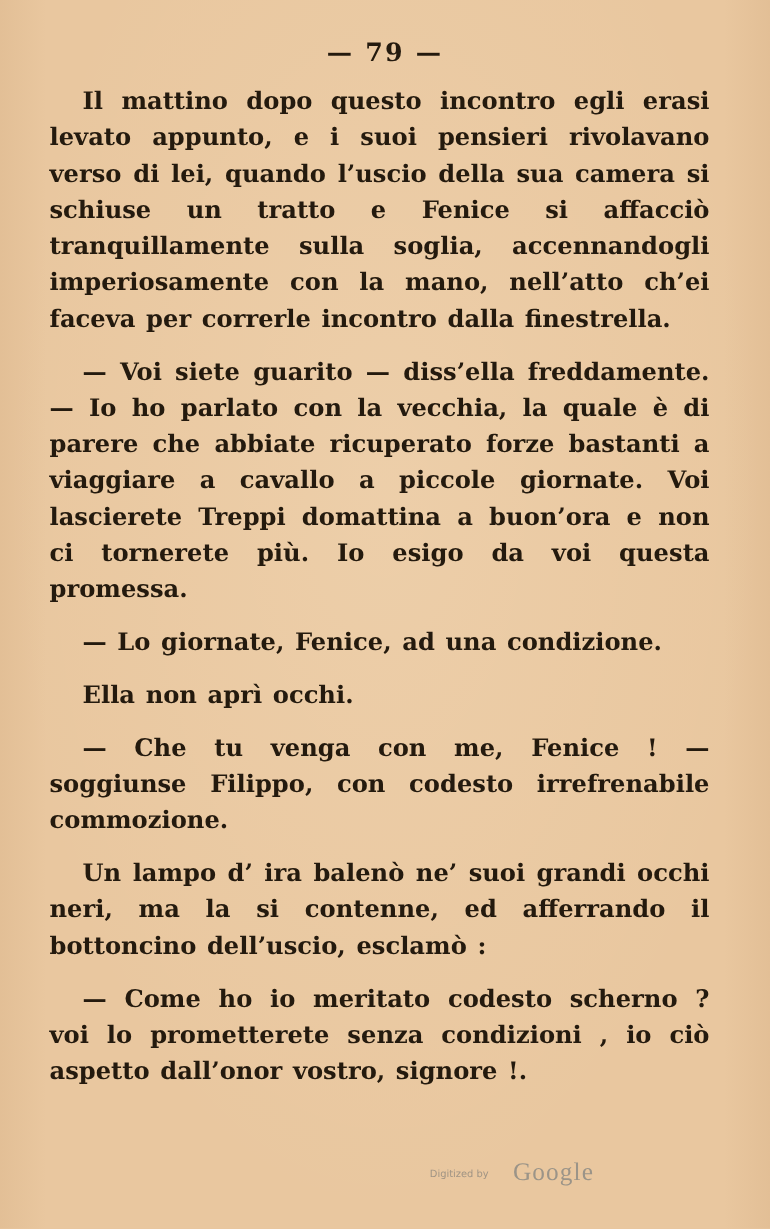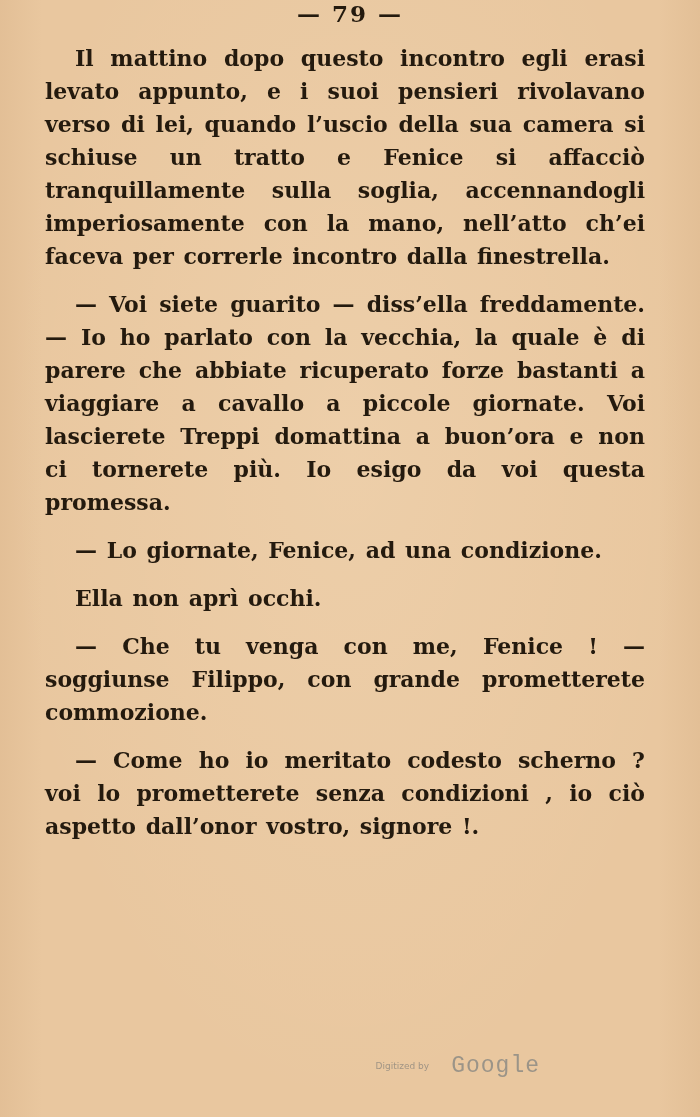--- a/index.html
+++ b/index.html
@@ -17,20 +17,21 @@
   .book-page {
     position: absolute;
     inset: 0;
     
     background:
       radial-gradient(ellipse at 50% 40%, rgba(255,240,215,0.18), rgba(0,0,0,0) 70%),
       linear-gradient(90deg, rgba(170,120,70,0.10), rgba(0,0,0,0) 6%, rgba(0,0,0,0) 94%, rgba(170,120,70,0.10)),
       #e9c79f;
   }
   .page-number {
+    margin-top: 34px;
     text-align: center;
     font-weight: bold;
     font-size: 23px;
     color: #241a0e;
     letter-spacing: 2px;
   }
   .text-block {
     margin: 8px 40px 0 30px;
     color: #241a0e;
     font-weight: bold;
@@ -53,39 +54,40 @@
     white-space: nowrap;
   }
   .digitized {
     font-family: "DejaVu Sans", sans-serif;
     font-size: 9px;
     color: #a09484;
     margin-right: 22px;
     vertical-align: 3px;
   }
   .google {
-    font-family: Liberation Mono, monospace;
+    font-family: Liberation Serif, serif;
     font-size: 23px;
     color: #9b9488;
     letter-spacing: 1px;
   }
 </style>
 </head>
 <body>
 
 <div class="book-page">
 
   <div class="page-number">— 79 —</div>
 
   <div class="text-block">
     <p>Il mattino dopo questo incontro egli erasi levato appunto, e i suoi pensieri rivolavano verso di lei, quando l’uscio della sua camera si schiuse un tratto e Fenice si affacciò tranquillamente sulla soglia, accennandogli imperiosamente con la mano, nell’atto ch’ei faceva per correrle incontro dalla finestrella.</p>
     <p>— Voi siete guarito — diss’ella freddamente. — Io ho parlato con la vecchia, la quale è di parere che abbiate ricuperato forze bastanti a viaggiare a cavallo a piccole giornate. Voi lascierete Treppi domattina a buon’ora e non ci tornerete più. Io esigo da voi questa promessa.</p>
     <p>— Lo giornate, Fenice, ad una condizione.</p>
     <p>Ella non aprì occhi.</p>
-    <p>— Che tu venga con me, Fenice ! — soggiunse Filippo, con grande prometterete commozione.</p>
+    <p>— Che tu venga con me, Fenice ! — soggiunse Filippo, con codesto irrefrenabile commozione.</p>
+    <p>Un lampo d’ ira balenò ne’ suoi grandi occhi neri, ma la si contenne, ed afferrando il bottoncino dell’uscio, esclamò :</p>
     <p>— Come ho io meritato codesto scherno ? voi lo prometterete senza condizioni , io ciò aspetto dall’onor vostro, signore !.</p>
   </div>
 
   <div class="footer">
     <span class="digitized">Digitized by</span><span class="google">Google</span>
   </div>
 
 </div>
 
 </body></html>

